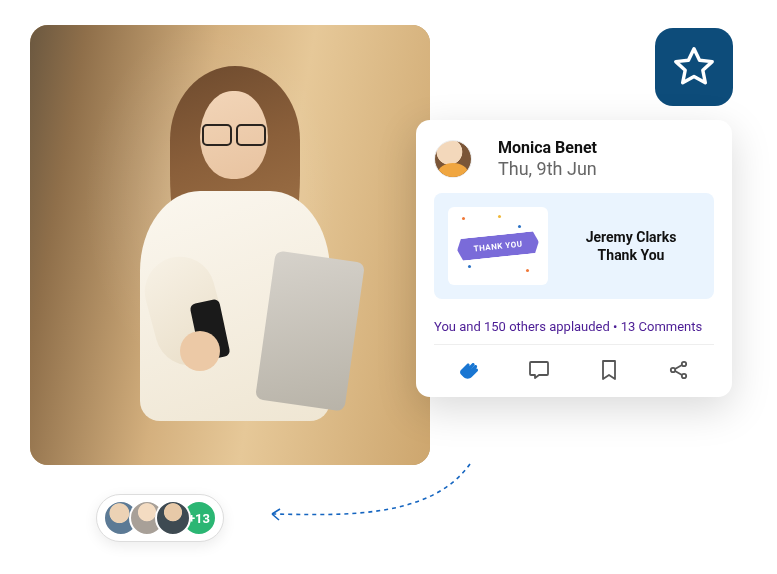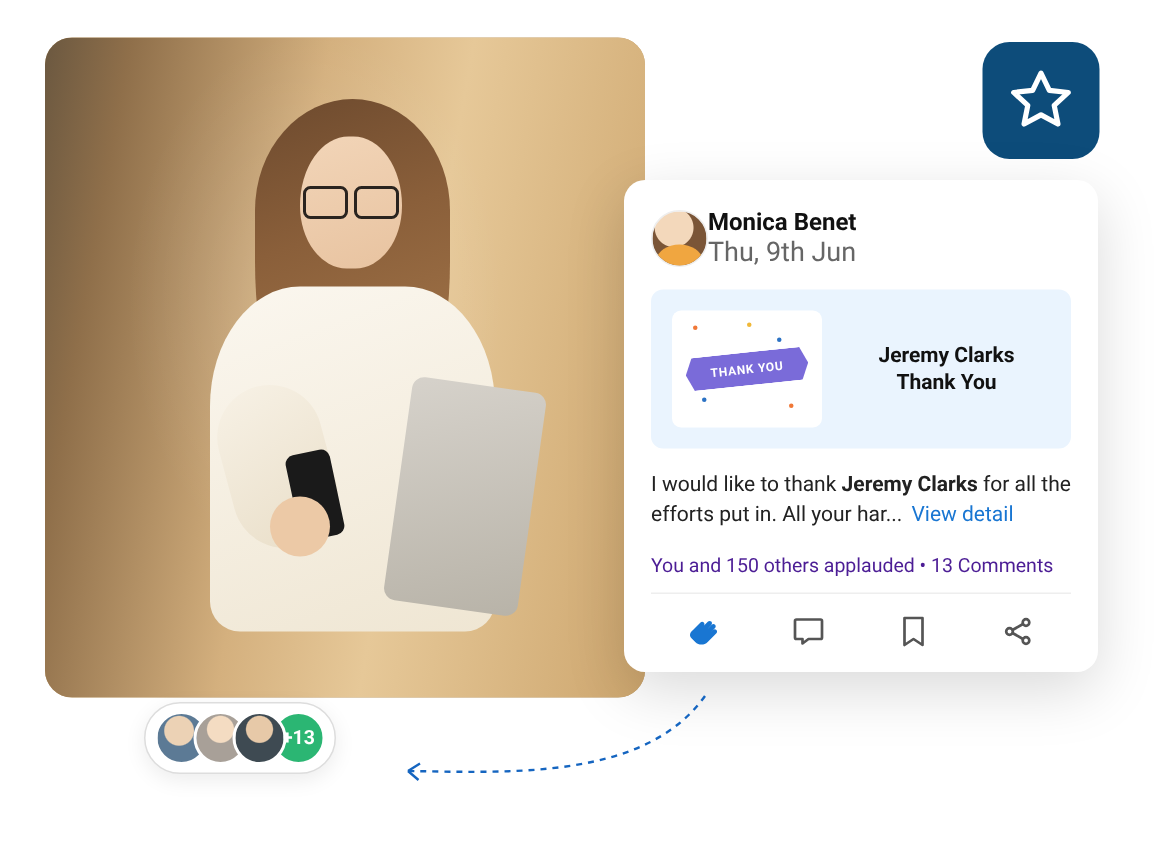--- a/index.html
+++ b/index.html
@@ -121,21 +121,21 @@
     left: 416px;
     width: 316px;
     background: #fff;
     border-radius: 14px;
     box-shadow: 0 12px 40px rgba(0,0,0,0.15);
     padding: 18px 18px 10px;
   }
   .card-header {
     display: flex;
     align-items: center;
-    gap: 0;
+    gap: 26px;
     margin-bottom: 14px;
   }
   .avatar {
     width: 38px; height: 38px;
     border-radius: 50%;
     background: radial-gradient(circle at 40% 30%, #f3d8bb 0 38%, #7a5537 40% 100%);
     border: 1px solid #eee;
     flex-shrink: 0;
     position: relative;
     overflow: hidden;
@@ -224,21 +224,21 @@
     justify-content: center;
     cursor: pointer;
     color: #555;
   }
   .action svg { width: 24px; height: 24px; }
   .action.clap svg { fill: #1976d2; }
 
   .applauders {
     position: absolute;
     left: 96px;
-    top: 468px;
+    top: 494px;
     background: #fff;
     border: 1px solid #ddd;
     border-radius: 999px;
     padding: 5px 6px;
     display: flex;
     align-items: center;
     box-shadow: 0 4px 14px rgba(0,0,0,0.08);
   }
   .mini-avatar {
     width: 36px; height: 36px;
@@ -316,23 +316,20 @@
       <span class="confetti" style="top:62px;left:78px;background:#f07838"></span>
       <span class="confetti" style="top:8px;left:50px;background:#f0b838"></span>
       <div class="ribbon">THANK YOU</div>
     </div>
     <div class="recognition-text">
       <div class="rec-name">Jeremy Clarks</div>
       <div class="rec-badge">Thank You</div>
     </div>
   </div>
 
-  <div class="post-body">
-    <span>I would like to thank </span><b>Jeremy Clarks</b><span> for all the efforts put in. All your har...</span><span class="view-detail">View detail</span>
-  </div>
 
   <div class="stats">You and 150 others applauded • 13 Comments</div>
 
   <div class="actions">
     <div class="action clap">
       <svg viewBox="0 0 24 24">
         <path d="M8.5 3l.8 2M11.5 2.2l.3 2.1M14.2 3.2l-.6 2M5 11l5-5c.6-.6 1.6-.6 2.2 0 .6.6.6 1.6 0 2.2l-1 1 3.8-3.8c.6-.6 1.6-.6 2.2 0 .6.6.6 1.6 0 2.2L14 11l3.5-3.5c.6-.6 1.6-.6 2.2 0 .6.6.6 1.6 0 2.2L16 13.4l2.4-2.4c.6-.6 1.6-.6 2.2 0 .6.6.6 1.6 0 2.2l-5.8 5.8c-2.3 2.3-6 2.3-8.3 0L4 16.5c-1.6-1.6-1.2-3.8 1-5.5z"></path>
       </svg>
     </div>
     <div class="action">

